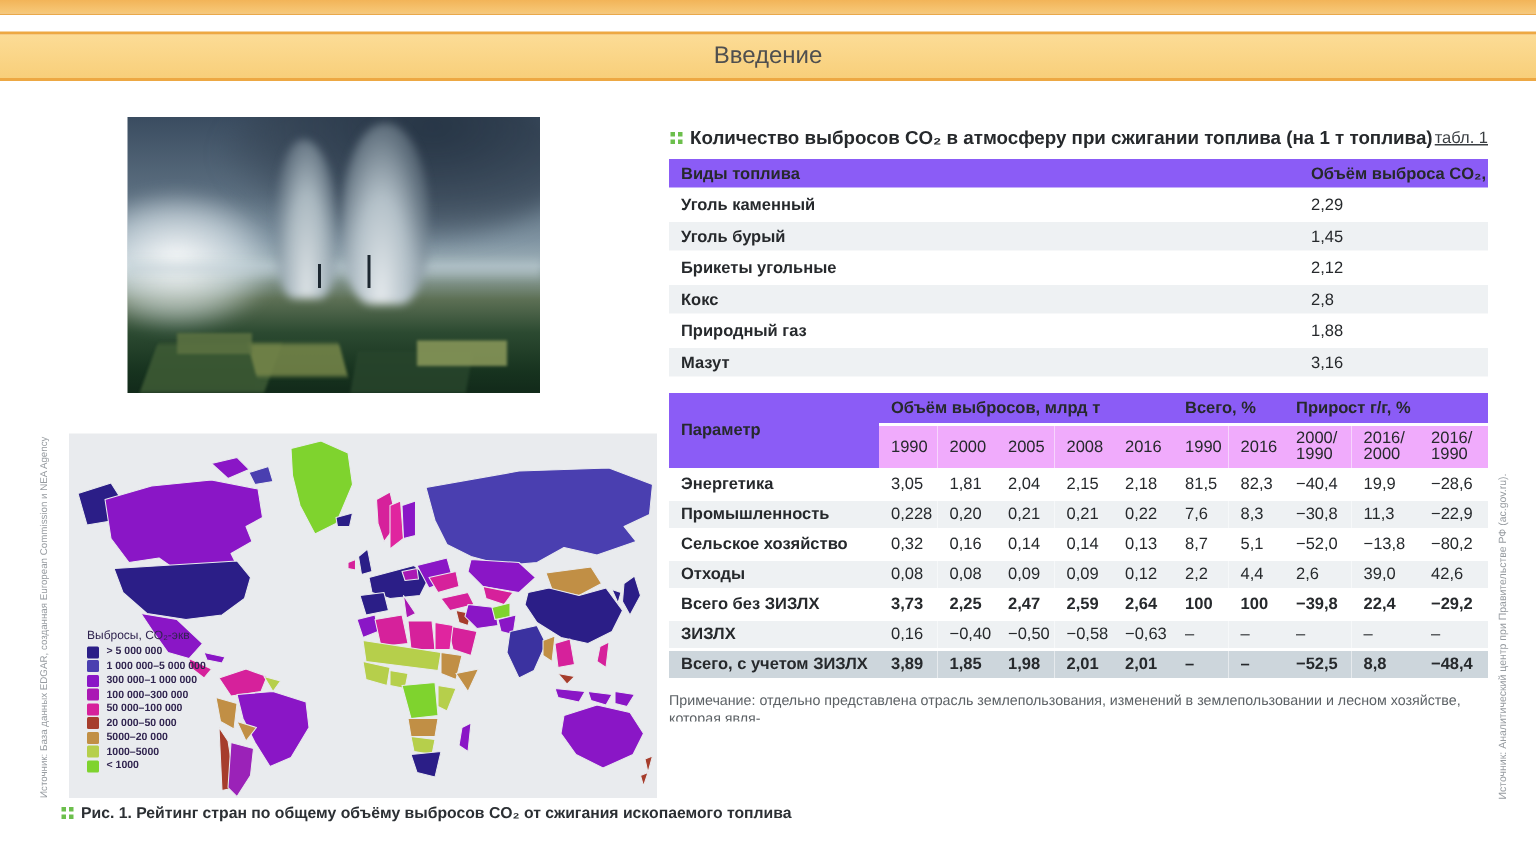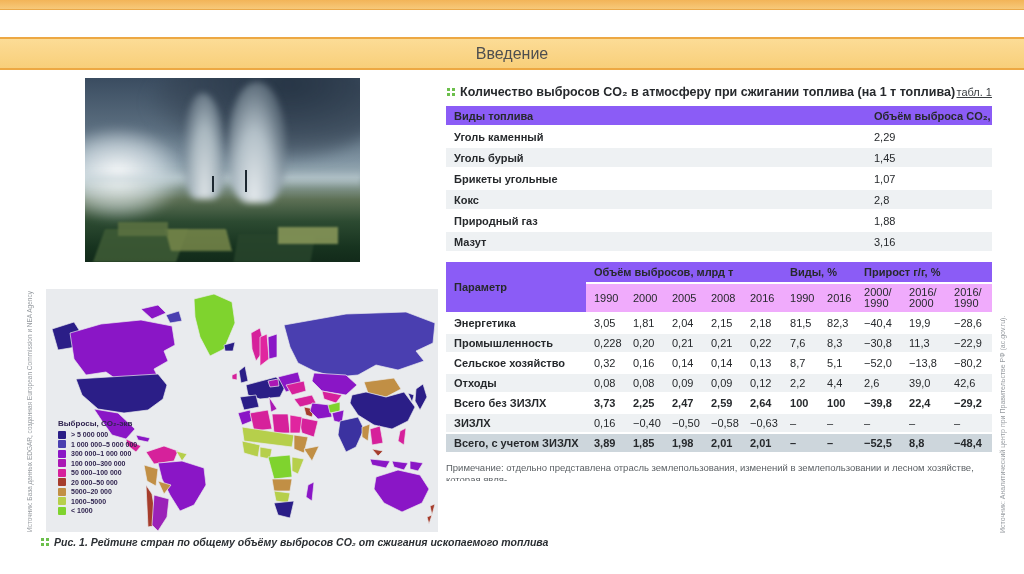--- a/index.html
+++ b/index.html
@@ -3,21 +3,21 @@
 <meta charset="utf-8">
 <style>
   :root{ --green:#6cbf4c; }
   html,body{margin:0;padding:0;background:#fff;}
   .slide{position:relative;width:1024px;height:574px;background:#fff;overflow:hidden;
          font-family:"Liberation Sans", sans-serif;color:#26292c;}
 
   
   .topstrip{position:absolute;left:0;top:0;width:100%;height:9px;
             background:linear-gradient(#f2b458,#f7c97a);border-bottom:1px solid #eaa94a;}
-  .titleband{position:absolute;left:0;top:37px;width:100%;height:29px;
+  .titleband{position:absolute;left:0;top:21px;width:100%;height:29px;
              background:linear-gradient(#fcdc96,#f8cf7a);
              border-top:2px solid #eda843;border-bottom:2px solid #eda843;
              display:flex;align-items:center;justify-content:center;text-align:center;}
   .titleband span{font-size:16px;color:#4f4f4f;}
 
   
   .marker{display:inline-block;width:3px;height:3px;background:var(--green);
           box-shadow:5px 0 var(--green),0 5px var(--green),5px 5px var(--green);
           margin:2px 10px 2px 1px;flex:none;}
 
@@ -40,26 +40,26 @@
              filter:blur(3px);}
   .ph-plume2{left:52%;bottom:32%;width:21%;height:66%;border-radius:50% 50% 35% 35%;
              background:radial-gradient(ellipse at 45% 95%,#e4e9ec,#b3c0c8 40%,rgba(122,138,150,.7) 68%,transparent 95%);
              filter:blur(3px);}
   .ph-stack{bottom:38%;width:2px;height:16px;background:#1c2730;filter:blur(.4px);}
   .ph-field{filter:blur(1.2px);opacity:.85;}
 
   
   .mapbox{position:absolute;left:46px;top:289px;width:392px;height:243px;background:#e9ebee;}
   .legend{position:absolute;left:12px;bottom:16px;}
-  .lg-title{font-size:8px;font-weight:bold;color:#30244f;margin-bottom:3px;}
+  .lg-title{font-size:8px;font-weight:normal;color:#30244f;margin-bottom:3px;}
   .lg-item{display:flex;align-items:center;margin-bottom:1.5px;}
   .sw{width:8px;height:8px;flex:none;margin-right:5px;border-radius:1px;}
   .lg-lbl{font-size:7px;font-weight:bold;color:#30244f;white-space:nowrap;}
   .figcaption{position:absolute;left:40px;top:536px;display:flex;align-items:flex-start;
-              font-size:10.5px;font-weight:bold;color:#2b2f33;font-style:italic;}
+              font-size:10.5px;font-weight:bold;color:#2b2f33;}
   .vsrc{position:absolute;writing-mode:vertical-rl;transform:rotate(180deg);
         color:#969ba0;white-space:nowrap;}
   .vsrc-left{left:26px;top:292px;height:240px;font-size:6.5px;}
   .vsrc-right{left:999px;top:281px;height:252px;font-size:7px;}
 
   
   .tables{position:absolute;left:446px;top:86px;width:546px;}
   .t-titlerow{display:flex;align-items:flex-start;margin-bottom:7px;}
   .t-title{font-size:12.5px;font-weight:bold;flex:1;line-height:13px;}
   .t-tag{font-size:11px;color:#3a3e42;flex:none;text-decoration:underline;}
@@ -266,21 +266,21 @@
           <tr>
             <td class="lbl">Уголь каменный</td>
             <td>2,29</td>
           </tr>
           <tr>
             <td class="lbl">Уголь бурый</td>
             <td>1,45</td>
           </tr>
           <tr>
             <td class="lbl">Брикеты угольные</td>
-            <td>1,07</td>
+            <td>2,12</td>
           </tr>
           <tr>
             <td class="lbl">Кокс</td>
             <td>2,8</td>
           </tr>
           <tr>
             <td class="lbl">Природный газ</td>
             <td>1,88</td>
           </tr>
           <tr>
@@ -302,21 +302,21 @@
         <col style="width:37px">
           <col style="width:37px">
         <col style="width:45px">
           <col style="width:45px">
           <col style="width:46px">
       </colgroup>
       <thead>
         <tr>
           <th rowspan="2">Параметр</th>
           <th colspan="5">Объём выбросов, млрд т</th>
-          <th colspan="2">Виды, %</th>
+          <th colspan="2">Всего, %</th>
           <th colspan="3">Прирост г/г, %</th>
         </tr>
         <tr class="yrs">
           <th class="yr">1990</th>
           <th class="yr">2000</th>
           <th class="yr">2005</th>
           <th class="yr">2008</th>
           <th class="yr">2016</th>
           <th class="yr">1990</th>
           <th class="yr">2016</th>

